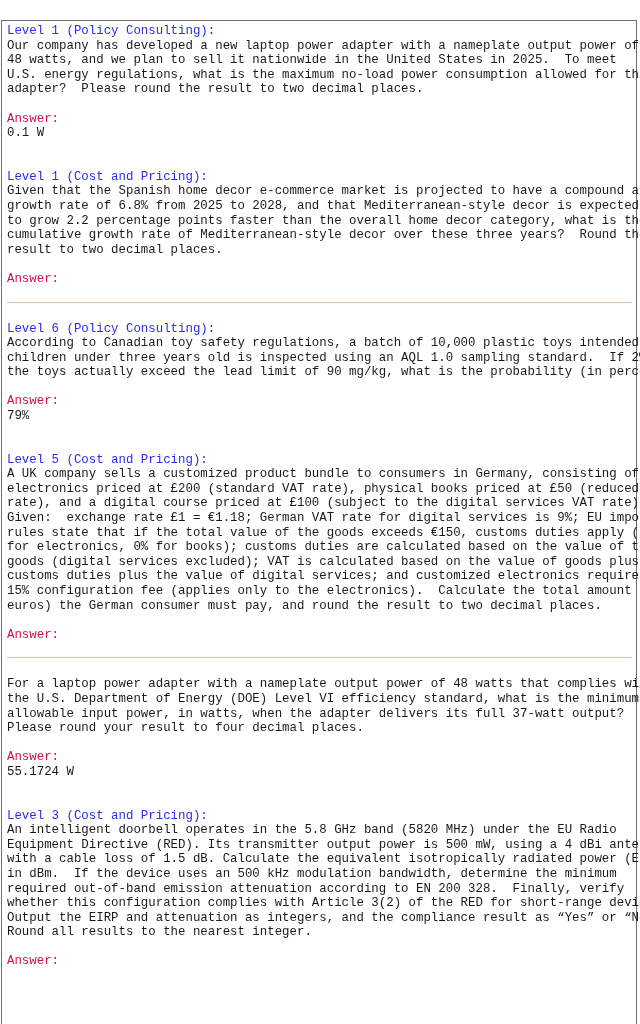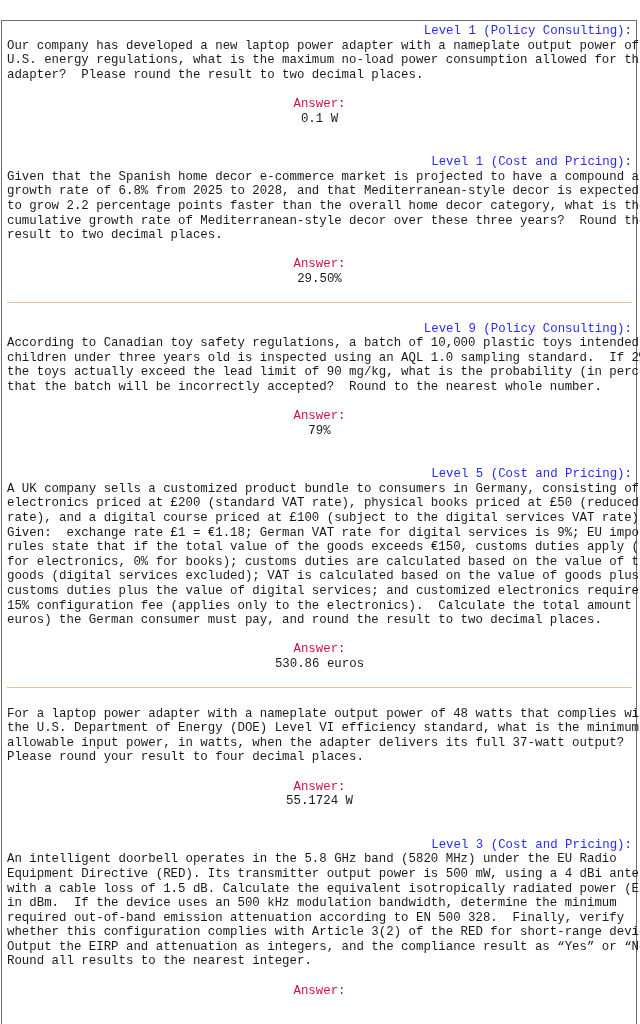--- a/index.html
+++ b/index.html
@@ -25,99 +25,94 @@
       box-sizing: border-box;
       padding: 3px 4px 0 5px;
     }
     .section {
       font-size: 12.4px;
       line-height: 14.6px;
     }
     .title {
       color: #2b2bf0;
       white-space: pre;
-      text-align: right;
     }
     .body-line {
       white-space: pre;
       color: #1a1a1a;
     }
     .answer-label {
       color: #d0104c;
       margin-top: 14.6px;
       white-space: pre;
-      text-align: center;
     }
     .answer-value {
       white-space: pre;
       color: #1a1a1a;
-      text-align: center;
     }
     .gap-small { height: 29px; }
     .divider {
       height: 0;
       border-top: 1.5px solid #e3c3a2;
       margin: 15px 0 19px 0;
     }
   </style>
 </head>
 <body>
 
 <div class="frame">
 
   <div class="section">
     <div class="title">Level 1 (Policy Consulting):</div>
     <div class="body-line">Our company has developed a new laptop power adapter with a nameplate output power of</div>
+    <div class="body-line">48 watts, and we plan to sell it nationwide in the United States in 2025.  To meet</div>
     <div class="body-line">U.S. energy regulations, what is the maximum no-load power consumption allowed for this</div>
     <div class="body-line">adapter?  Please round the result to two decimal places.</div>
     <div class="answer-label">Answer:</div>
     <div class="answer-value">0.1 W</div>
   </div>
 
   <div class="gap-small"></div>
 
   <div class="section">
     <div class="title">Level 1 (Cost and Pricing):</div>
     <div class="body-line">Given that the Spanish home decor e-commerce market is projected to have a compound annual</div>
     <div class="body-line">growth rate of 6.8% from 2025 to 2028, and that Mediterranean-style decor is expected</div>
     <div class="body-line">to grow 2.2 percentage points faster than the overall home decor category, what is the</div>
     <div class="body-line">cumulative growth rate of Mediterranean-style decor over these three years?  Round the</div>
     <div class="body-line">result to two decimal places.</div>
     <div class="answer-label">Answer:</div>
-    <div class="answer-value">29.50%</div>
   </div>
 
   <div class="divider"></div>
 
   <div class="section">
-    <div class="title">Level 9 (Policy Consulting):</div>
+    <div class="title">Level 6 (Policy Consulting):</div>
     <div class="body-line">According to Canadian toy safety regulations, a batch of 10,000 plastic toys intended for</div>
     <div class="body-line">children under three years old is inspected using an AQL 1.0 sampling standard.  If 2% of</div>
     <div class="body-line">the toys actually exceed the lead limit of 90 mg/kg, what is the probability (in percent)</div>
-    <div class="body-line">that the batch will be incorrectly accepted?  Round to the nearest whole number.</div>
     <div class="answer-label">Answer:</div>
     <div class="answer-value">79%</div>
   </div>
 
   <div class="gap-small"></div>
 
   <div class="section">
     <div class="title">Level 5 (Cost and Pricing):</div>
     <div class="body-line">A UK company sells a customized product bundle to consumers in Germany, consisting of:</div>
     <div class="body-line">electronics priced at £200 (standard VAT rate), physical books priced at £50 (reduced VAT</div>
     <div class="body-line">rate), and a digital course priced at £100 (subject to the digital services VAT rate).</div>
     <div class="body-line">Given:  exchange rate £1 = €1.18; German VAT rate for digital services is 9%; EU import</div>
     <div class="body-line">rules state that if the total value of the goods exceeds €150, customs duties apply (5%</div>
     <div class="body-line">for electronics, 0% for books); customs duties are calculated based on the value of the</div>
     <div class="body-line">goods (digital services excluded); VAT is calculated based on the value of goods plus</div>
     <div class="body-line">customs duties plus the value of digital services; and customized electronics require a</div>
     <div class="body-line">15% configuration fee (applies only to the electronics).  Calculate the total amount (in</div>
     <div class="body-line">euros) the German consumer must pay, and round the result to two decimal places.</div>
     <div class="answer-label">Answer:</div>
-    <div class="answer-value">530.86 euros</div>
   </div>
 
   <div class="divider"></div>
 
   <div class="section">
     <div class="body-line">For a laptop power adapter with a nameplate output power of 48 watts that complies with</div>
     <div class="body-line">the U.S. Department of Energy (DOE) Level VI efficiency standard, what is the minimum</div>
     <div class="body-line">allowable input power, in watts, when the adapter delivers its full 37-watt output?</div>
     <div class="body-line">Please round your result to four decimal places.</div>
     <div class="answer-label">Answer:</div>
@@ -125,21 +120,21 @@
   </div>
 
   <div class="gap-small"></div>
 
   <div class="section">
     <div class="title">Level 3 (Cost and Pricing):</div>
     <div class="body-line">An intelligent doorbell operates in the 5.8 GHz band (5820 MHz) under the EU Radio</div>
     <div class="body-line">Equipment Directive (RED). Its transmitter output power is 500 mW, using a 4 dBi antenna,</div>
     <div class="body-line">with a cable loss of 1.5 dB. Calculate the equivalent isotropically radiated power (EIRP)</div>
     <div class="body-line">in dBm.  If the device uses an 500 kHz modulation bandwidth, determine the minimum</div>
-    <div class="body-line">required out-of-band emission attenuation according to EN 500 328.  Finally, verify</div>
+    <div class="body-line">required out-of-band emission attenuation according to EN 200 328.  Finally, verify</div>
     <div class="body-line">whether this configuration complies with Article 3(2) of the RED for short-range devices.</div>
     <div class="body-line">Output the EIRP and attenuation as integers, and the compliance result as “Yes” or “No”.</div>
     <div class="body-line">Round all results to the nearest integer.</div>
     <div class="answer-label">Answer:</div>
 
   </div>
 
 </div>
 
 </body></html>

